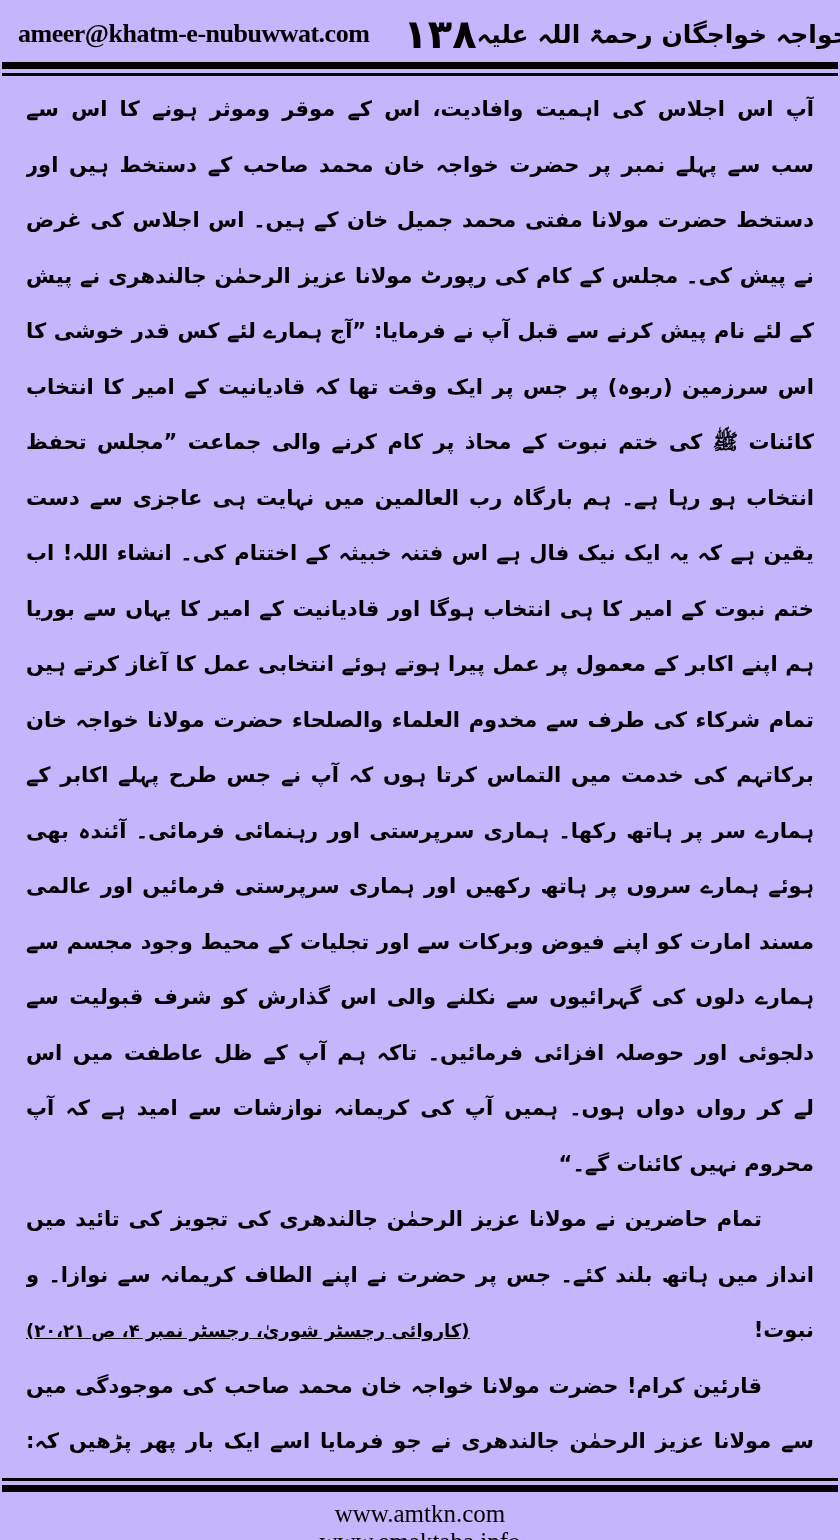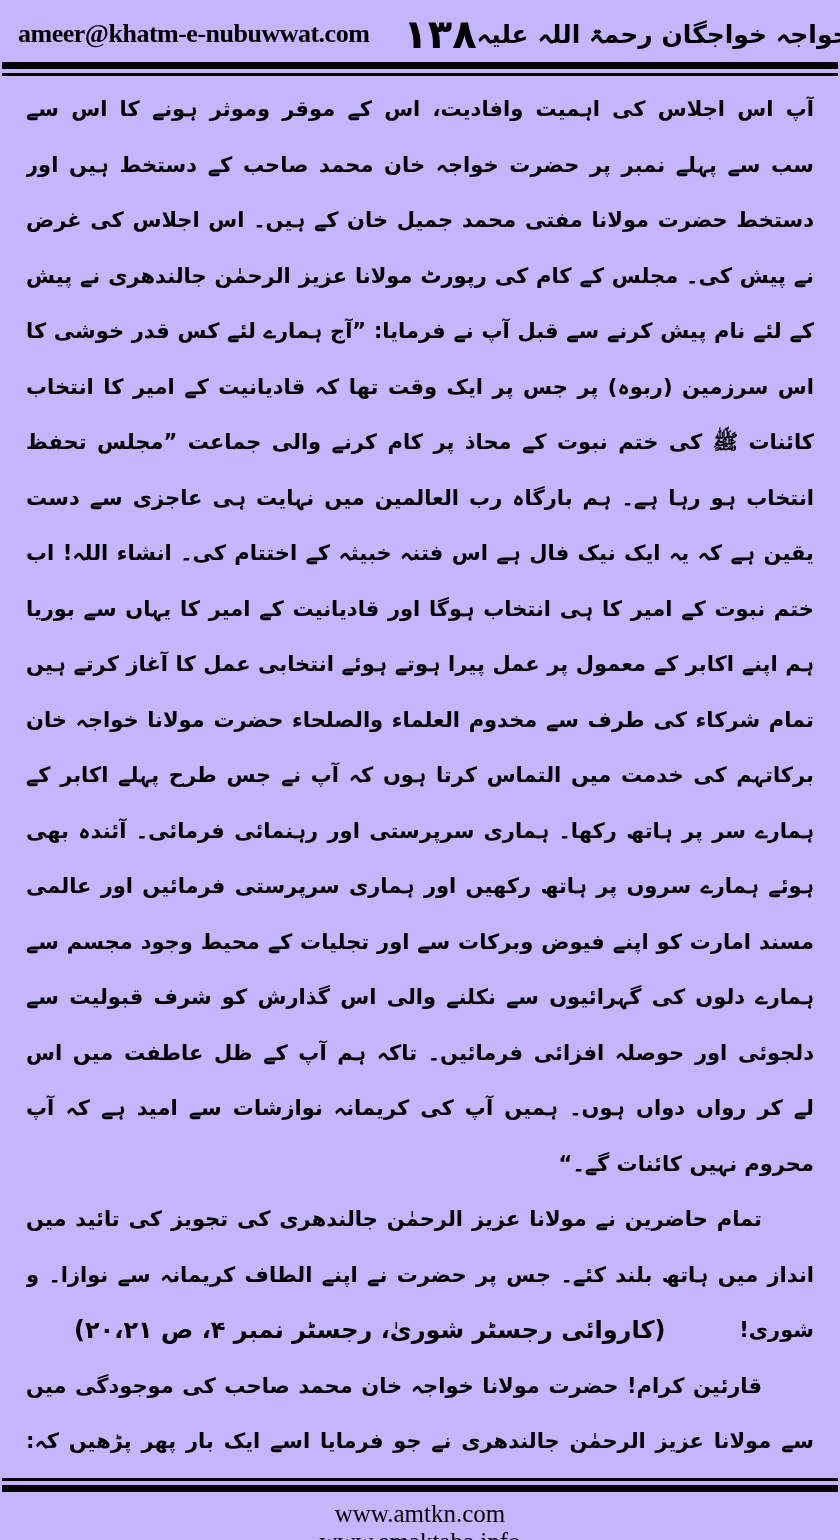--- a/index.html
+++ b/index.html
@@ -40,21 +40,21 @@
     font-family:"DejaVu Sans", sans-serif; font-weight:bold; font-size:21px;
     text-align:justify; text-align-last:justify;
   }
   .bline.right  { text-align:right; text-align-last:right; }
   .bline.indent { padding-right:52px; }
   .bline.citation {
     display:flex; justify-content:space-between; align-items:center;
     text-align:right; text-align-last:right;
   }
   .bline.citation .cite {
-    font-size:24px; margin-left:48px; white-space:nowrap;
+    font-size:18px; white-space:nowrap;text-decoration:underline;
   }
   
   .footer {
     display:flex; justify-content:space-between; align-items:center;
     padding:8px 20px 0 20px;
     font-family:"Liberation Serif", serif; font-weight:normal; font-size:25px;flex-direction:column;
   }
 </style>
 </head>
 <body>
@@ -90,21 +90,21 @@
       <div class="bline justify">ہمارے سر پر ہاتھ رکھا۔ ہماری سرپرستی اور رہنمائی فرمائی۔ آئندہ بھی آپ شفقت جاری رکھتے</div>
       <div class="bline justify">ہوئے ہمارے سروں پر ہاتھ رکھیں اور ہماری سرپرستی فرمائیں اور عالمی مجلس تحفظ ختم نبوت کی</div>
       <div class="bline justify">مسند امارت کو اپنے فیوض وبرکات سے اور تجلیات کے محیط وجود مجسم سے زینت بخشیں اور</div>
       <div class="bline justify">ہمارے دلوں کی گہرائیوں سے نکلنے والی اس گذارش کو شرف قبولیت سے نوازتے ہوئے ہماری</div>
       <div class="bline justify">دلجوئی اور حوصلہ افزائی فرمائیں۔ تاکہ ہم آپ کے ظل عاطفت میں اس عظیم مقصد اور مقدس مشن کو</div>
       <div class="bline justify">لے کر رواں دواں ہوں۔ ہمیں آپ کی کریمانہ نوازشات سے امید ہے کہ آپ ہمیں مایوس اور</div>
       <div class="bline right">محروم نہیں کائنات گے۔“</div>
       <div class="bline indent">تمام حاضرین نے مولانا عزیز الرحمٰن جالندھری کی تجویز کی تائید میں پرمسرت تائیدی</div>
       <div class="bline justify">انداز میں ہاتھ بلند کئے۔ جس پر حضرت نے اپنے الطاف کریمانہ سے نوازا۔ و الـحمد للہ علیٰ</div>
       <div class="bline citation">
-        <span>شوری!</span>
+        <span>نبوت!</span>
         <span class="cite">(کاروائی رجسٹر شوریٰ، رجسٹر نمبر ۴، ص ۲۰،۲۱)</span>
       </div>
       <div class="bline indent">قارئین کرام! حضرت مولانا خواجہ خان محمد صاحب کی موجودگی میں گویا آپ کی طرف</div>
       <div class="bline justify">سے مولانا عزیز الرحمٰن جالندھری نے جو فرمایا اسے ایک بار پھر پڑھیں کہ: ”قادیانی امیر کا بستر لپیٹا</div>
     </div>
 
   <div class="rule">
     <div class="thin"></div>
     <div class="gap"></div>
     <div class="thick"></div>

